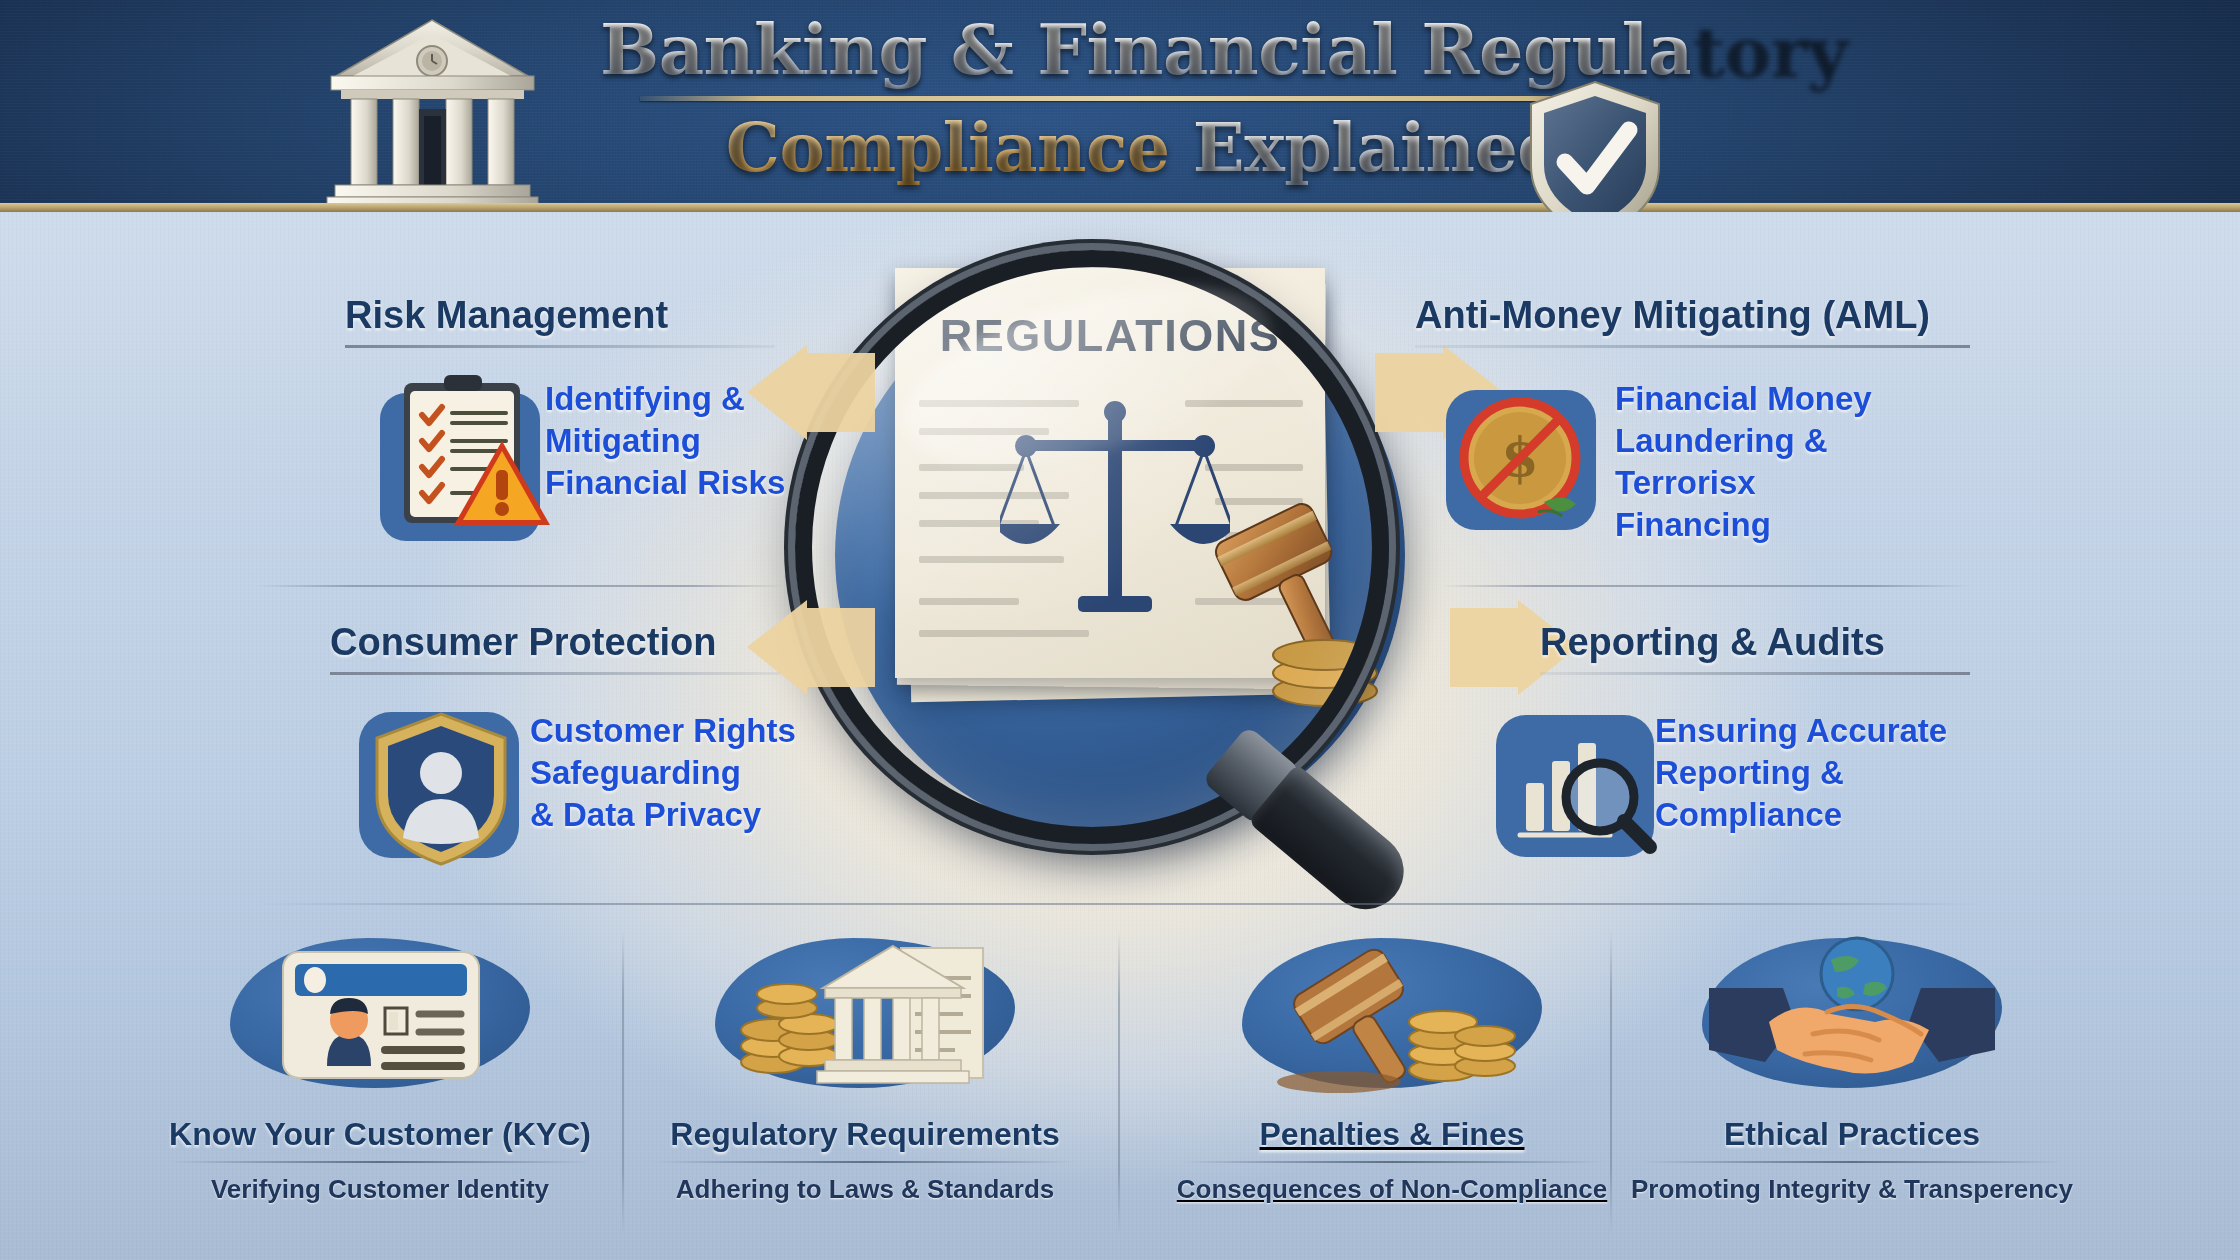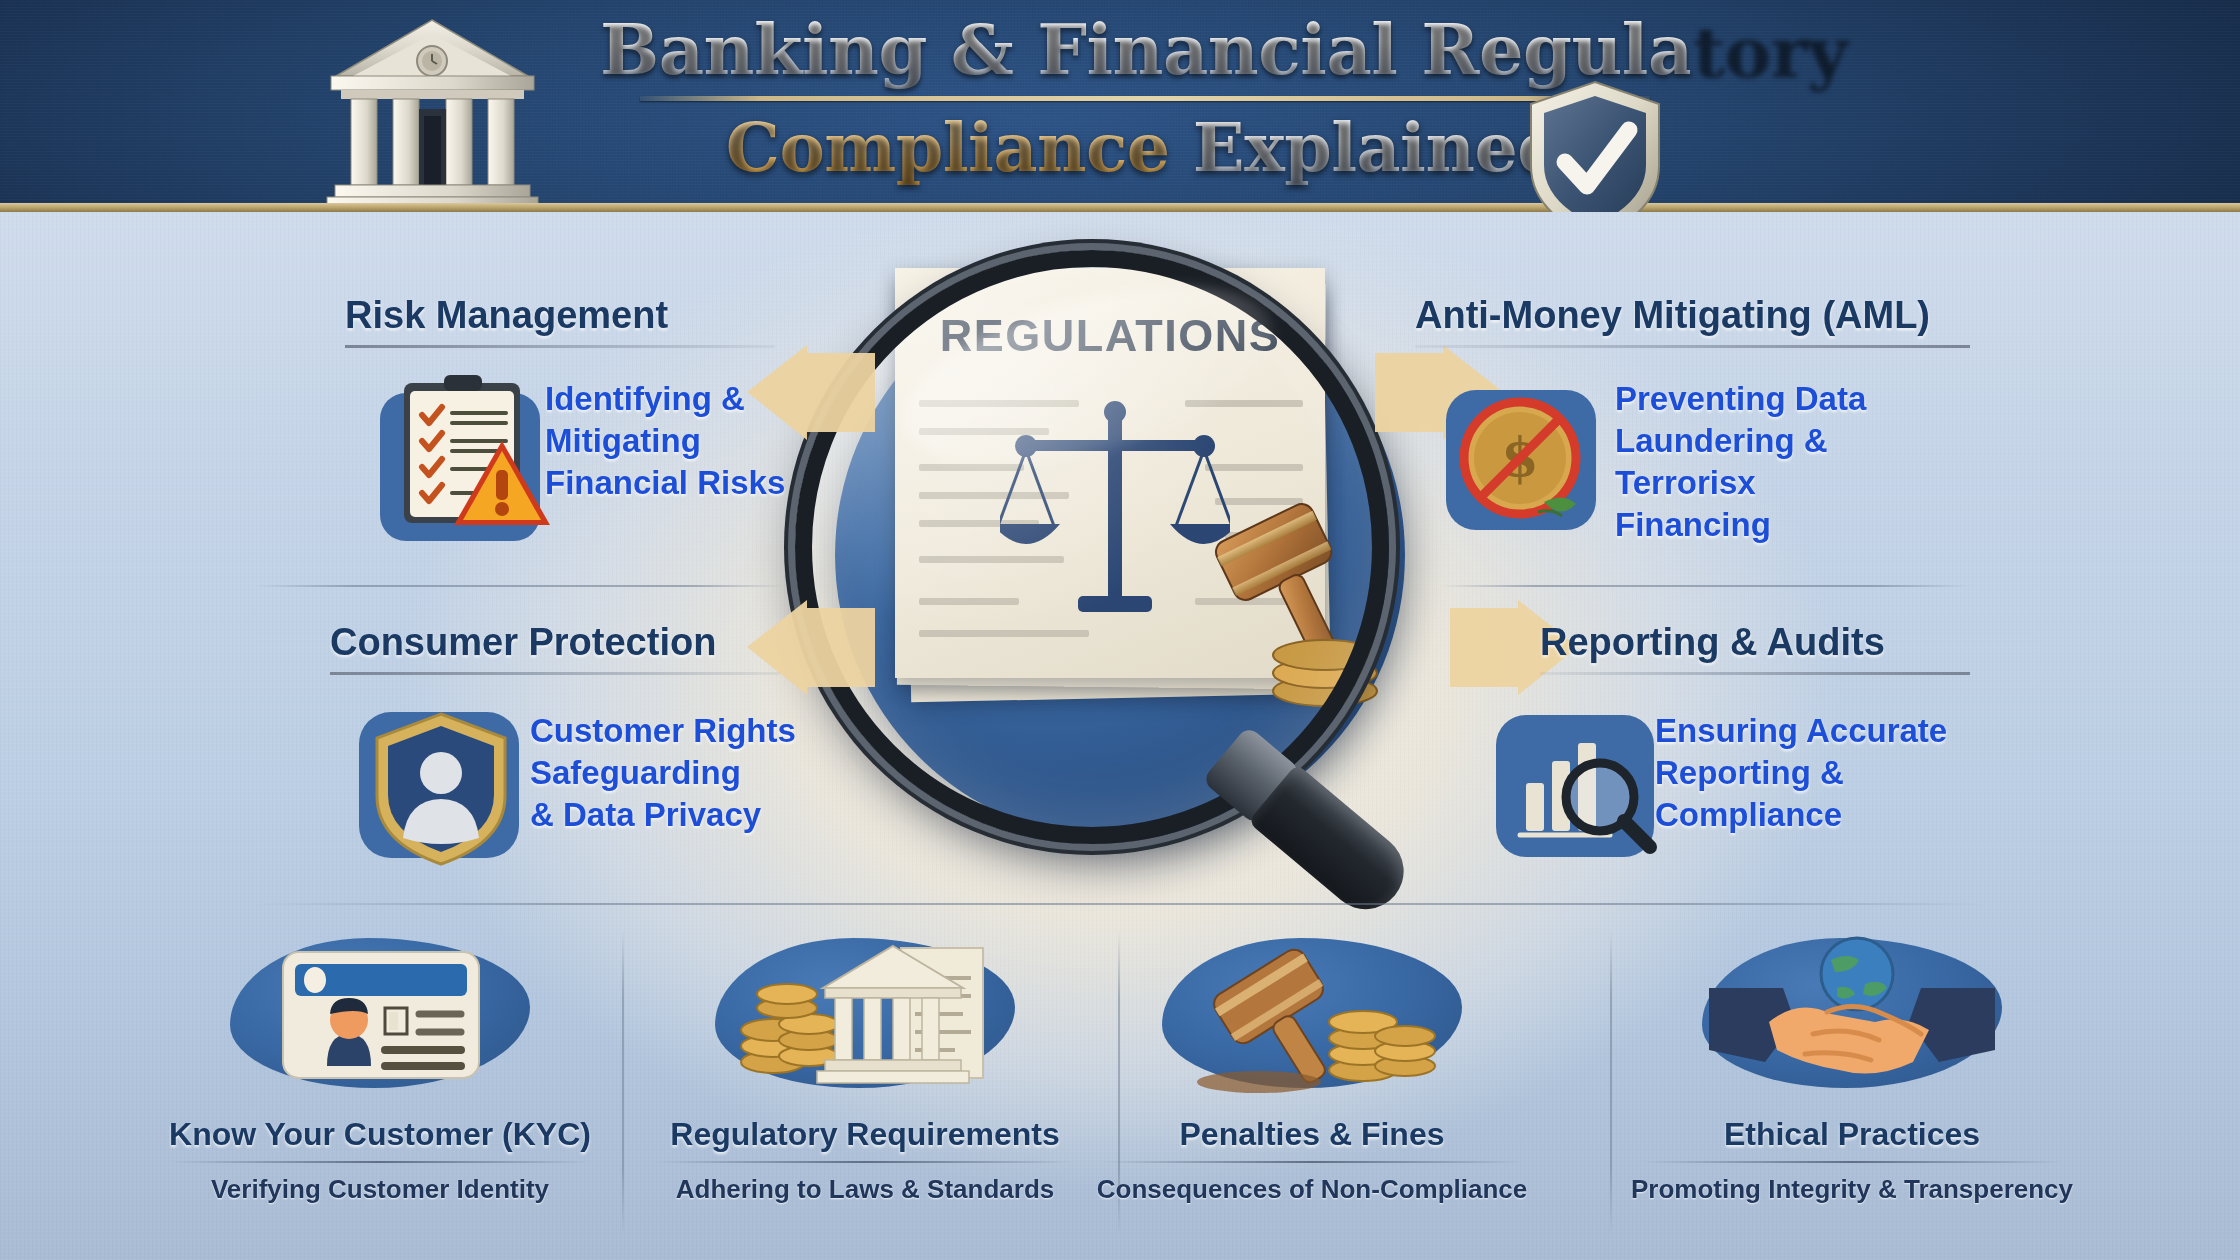--- a/index.html
+++ b/index.html
@@ -421,21 +421,21 @@
       <circle cx="80" cy="78" r="46" fill="#c9983f"></circle>
       <text x="80" y="96" font-family="DejaVu Serif, serif" font-size="54" font-weight="bold" fill="#8a6524" text-anchor="middle">$</text>
       <circle cx="80" cy="78" r="56" fill="none" stroke="#d43b2a" stroke-width="9"></circle>
       <line x1="41" y1="117" x2="119" y2="39" stroke="#d43b2a" stroke-width="9" stroke-linecap="round"></line>
       <path d="M104 122 Q124 112 136 124 Q120 140 104 122 Z" fill="#4c8f3e"></path>
       <path d="M98 132 Q112 128 122 136" stroke="#3b7030" stroke-width="3" fill="none"></path>
     </svg>
   </div>
   <div class="quad" style="left:1615px;top:378px;width:360px;">
     <div class="quad-desc" style="margin-top:0;">
-      <div>Preventing Data</div>
+      <div>Financial Money</div>
       <div>Laundering &amp; Terrorisx</div>
       <div>Financing</div>
     </div>
   </div>
 
   <div class="quad" style="left:330px;top:620px;width:450px;">
     <div class="quad-title">Consumer Protection</div>
     <div class="quad-rule"></div>
   </div>
   <div class="quad-icon" style="left:355px;top:700px;width:175px;height:170px;z-index:5;">
@@ -548,21 +548,21 @@
           <rect x="100" y="130" width="136" height="11" fill="#e7e0cd" stroke="#bdb59f" stroke-width="1.5"></rect>
           <rect x="92" y="141" width="152" height="12" fill="#f2ecdc" stroke="#bdb59f" stroke-width="1.5"></rect>
         </g>
       </svg>
     </div>
     <div class="bot-title">Regulatory Requirements</div>
     <div class="bot-rule"></div>
     <div class="bot-desc">Adhering to Laws &amp; Standards</div>
   </div>
 
-  <div class="bot-cell" style="left:1072px;top:930px;">
+  <div class="bot-cell" style="left:1152px;top:930px;text-decoration:underline;">
     <div class="bot-icon">
       <div class="blob"></div>
       <svg width="290" height="165" viewBox="0 0 290 165" style="position:relative;">
         <g>
           <ellipse cx="196" cy="140" rx="34" ry="11" fill="#d4a348" stroke="#9c7426" stroke-width="2"></ellipse>
           <ellipse cx="196" cy="124" rx="34" ry="11" fill="#e4b457" stroke="#9c7426" stroke-width="2"></ellipse>
           <ellipse cx="196" cy="108" rx="34" ry="11" fill="#d4a348" stroke="#9c7426" stroke-width="2"></ellipse>
           <ellipse cx="196" cy="92" rx="34" ry="11" fill="#e4b457" stroke="#9c7426" stroke-width="2"></ellipse>
           <ellipse cx="238" cy="136" rx="30" ry="10" fill="#d4a348" stroke="#9c7426" stroke-width="2"></ellipse>
           <ellipse cx="238" cy="121" rx="30" ry="10" fill="#e4b457" stroke="#9c7426" stroke-width="2"></ellipse>

